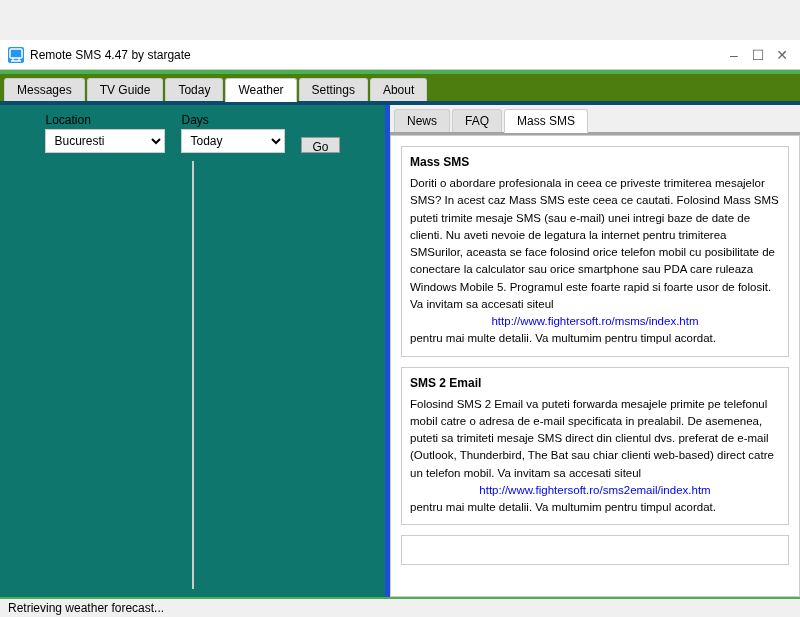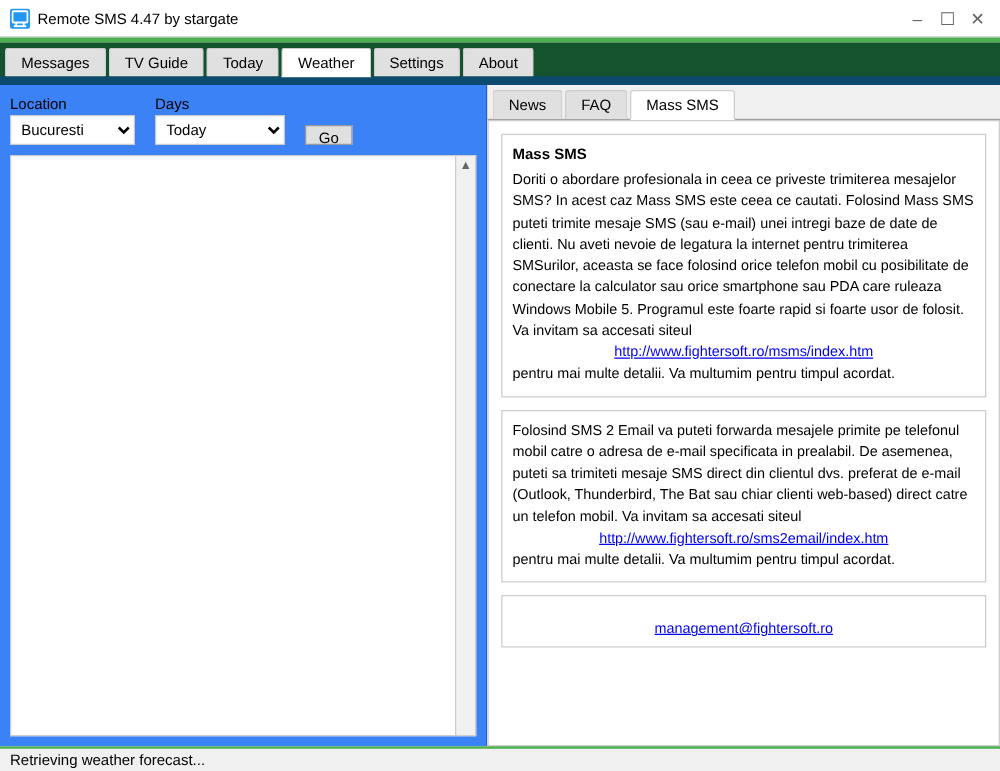--- a/index.html
+++ b/index.html
@@ -17,20 +17,21 @@
     
     .titlebar {
       background: #fff;
       border-bottom: 1px solid #ccc;
       display: flex;
       align-items: center;
       justify-content: space-between;
       padding: 4px 8px;
       height: 30px;
       flex-shrink: 0;
+      margin-top: 40px;
     }
     .titlebar-left {
       display: flex;
       align-items: center;
       gap: 6px;
     }
     .titlebar-icon {
       width: 16px;
       height: 16px;
       background: #2196F3;
@@ -66,22 +67,22 @@
     
     .accent-bar {
       height: 4px;
       background: #4CAF50;
       flex-shrink: 0;
     }
 
     
     .main-tabs {
       display: flex;
-      background: #14532d;
-      border-bottom: 7px solid #0c4a6e;
+      background: #4d7c0f;
+      border-bottom: 4px solid #0c4a6e;
       padding: 4px 4px 0 4px;
       flex-shrink: 0;
     }
     .main-tab {
       padding: 4px 12px;
       border: 1px solid #ccc;
       border-bottom: none;
       background: #e0e0e0;
       cursor: pointer;
       font-size: 12px;
@@ -98,26 +99,27 @@
     
     .content {
       display: flex;
       flex: 1;
       overflow: hidden;
     }
 
     
     .left-panel {
       width: 390px;
-      background: #3b82f6;
-      border-right: 1px solid #1d4ed8;
+      background: #0f766e;
+      border-right: 5px solid #1d4ed8;
       display: flex;
       flex-direction: column;
       padding: 8px;
       flex-shrink: 0;
+      align-items: center;
     }
     .form-row {
       display: flex;
       gap: 16px;
       margin-bottom: 8px;
     }
     .form-group {
       display: flex;
       flex-direction: column;
       gap: 2px;
@@ -127,21 +129,21 @@
       color: #000;
     }
     .form-select {
       padding: 2px 4px;
       border: 1px solid #ccc;
       background: white;
       font-size: 12px;
       cursor: pointer;
       height: 24px;
     }
-    .form-select.location { width: 100px; }
+    .form-select.location { width: 120px; }
     .form-select.days { width: 104px; }
     .go-btn {
       padding: 2px 10px;
       background: #e0e0e0;
       border: 1px solid #999;
       cursor: pointer;
       font-size: 12px;
       align-self: flex-end;
       height: 16px;
     }
@@ -177,21 +179,21 @@
     .right-panel {
       flex: 1;
       display: flex;
       flex-direction: column;
       background: #f5f5f5;
     }
 
     .sub-tabs {
       display: flex;
       background: #f0f0f0;
-      border-bottom: 1px solid #a3a3a3;
+      border-bottom: 3px solid #a3a3a3;
       padding: 4px 4px 0 4px;
       flex-shrink: 0;
       text-align: right;
     }
     .sub-tab {
       padding: 4px 12px;
       border: 1px solid #ccc;
       border-bottom: none;
       background: #e0e0e0;
       cursor: pointer;
@@ -226,21 +228,20 @@
       margin-bottom: 6px;
       font-size: 12px;
     }
     .section-text {
       font-size: 11.5px;
       line-height: 1.5;
       color: #000;
     }
     .link {
       color: #0000EE;
-      text-decoration: underline;
       cursor: pointer;
       display: block;
       text-align: center;
     }
 
     .footer-section {
       border: 1px solid #ccc;
       padding: 8px;
       background: white;
       text-align: center;
@@ -334,31 +335,31 @@
         <div class="section-title">Mass SMS</div>
         <div class="section-text">
           <span>Doriti o abordare profesionala in ceea ce priveste trimiterea mesajelor SMS? In acest caz Mass SMS este ceea ce cautati. Folosind Mass SMS puteti trimite mesaje SMS (sau e-mail) unei intregi baze de date de clienti. Nu aveti nevoie de legatura la internet pentru trimiterea SMSurilor, aceasta se face folosind orice telefon mobil cu posibilitate de conectare la calculator sau orice smartphone sau PDA care ruleaza Windows Mobile 5. Programul este foarte rapid si foarte usor de folosit. Va invitam sa accesati siteul</span>
           <br>
           <a class="link">http://www.fightersoft.ro/msms/index.htm</a>
           <span>pentru mai multe detalii. Va multumim pentru timpul acordat.</span>
         </div>
       </div>
 
       <div class="section">
+        <div class="section-title">SMS 2 Email</div>
         <div class="section-text">
           <span>Folosind SMS 2 Email va puteti forwarda mesajele primite pe telefonul mobil catre o adresa de e-mail specificata in prealabil. De asemenea, puteti sa trimiteti mesaje SMS direct din clientul dvs. preferat de e-mail (Outlook, Thunderbird, The Bat sau chiar clienti web-based) direct catre un telefon mobil. Va invitam sa accesati siteul</span>
           <br>
           <a class="link">http://www.fightersoft.ro/sms2email/index.htm</a>
           <span>pentru mai multe detalii. Va multumim pentru timpul acordat.</span>
         </div>
       </div>
 
       <div class="footer-section">
         <br>
-        <a class="link">management@fightersoft.ro</a>
       </div>
     </div>
   </div>
 </div>
 
 <div class="statusbar">
   <span>Retrieving weather forecast...</span>
 </div>
 
 </body></html>

